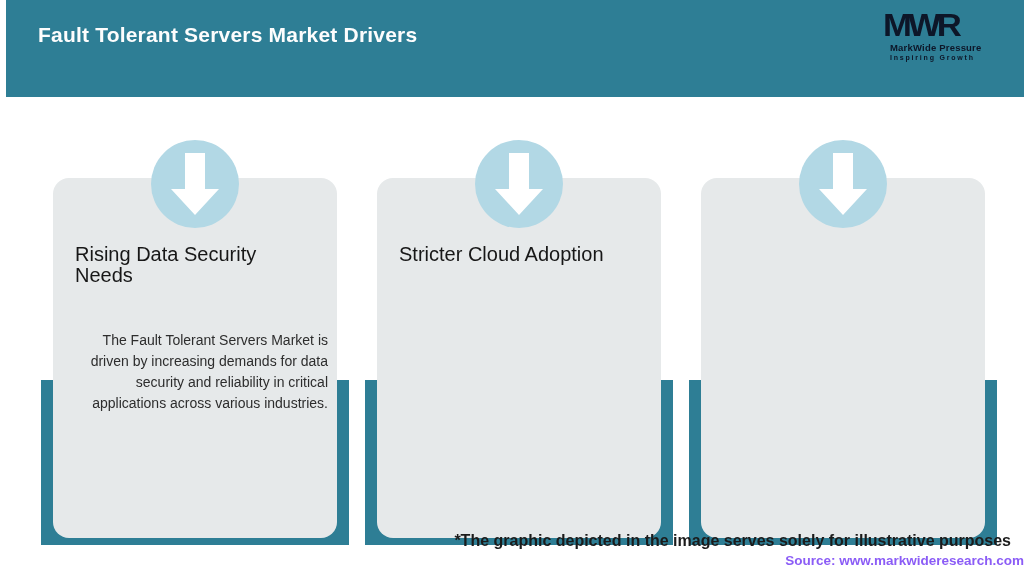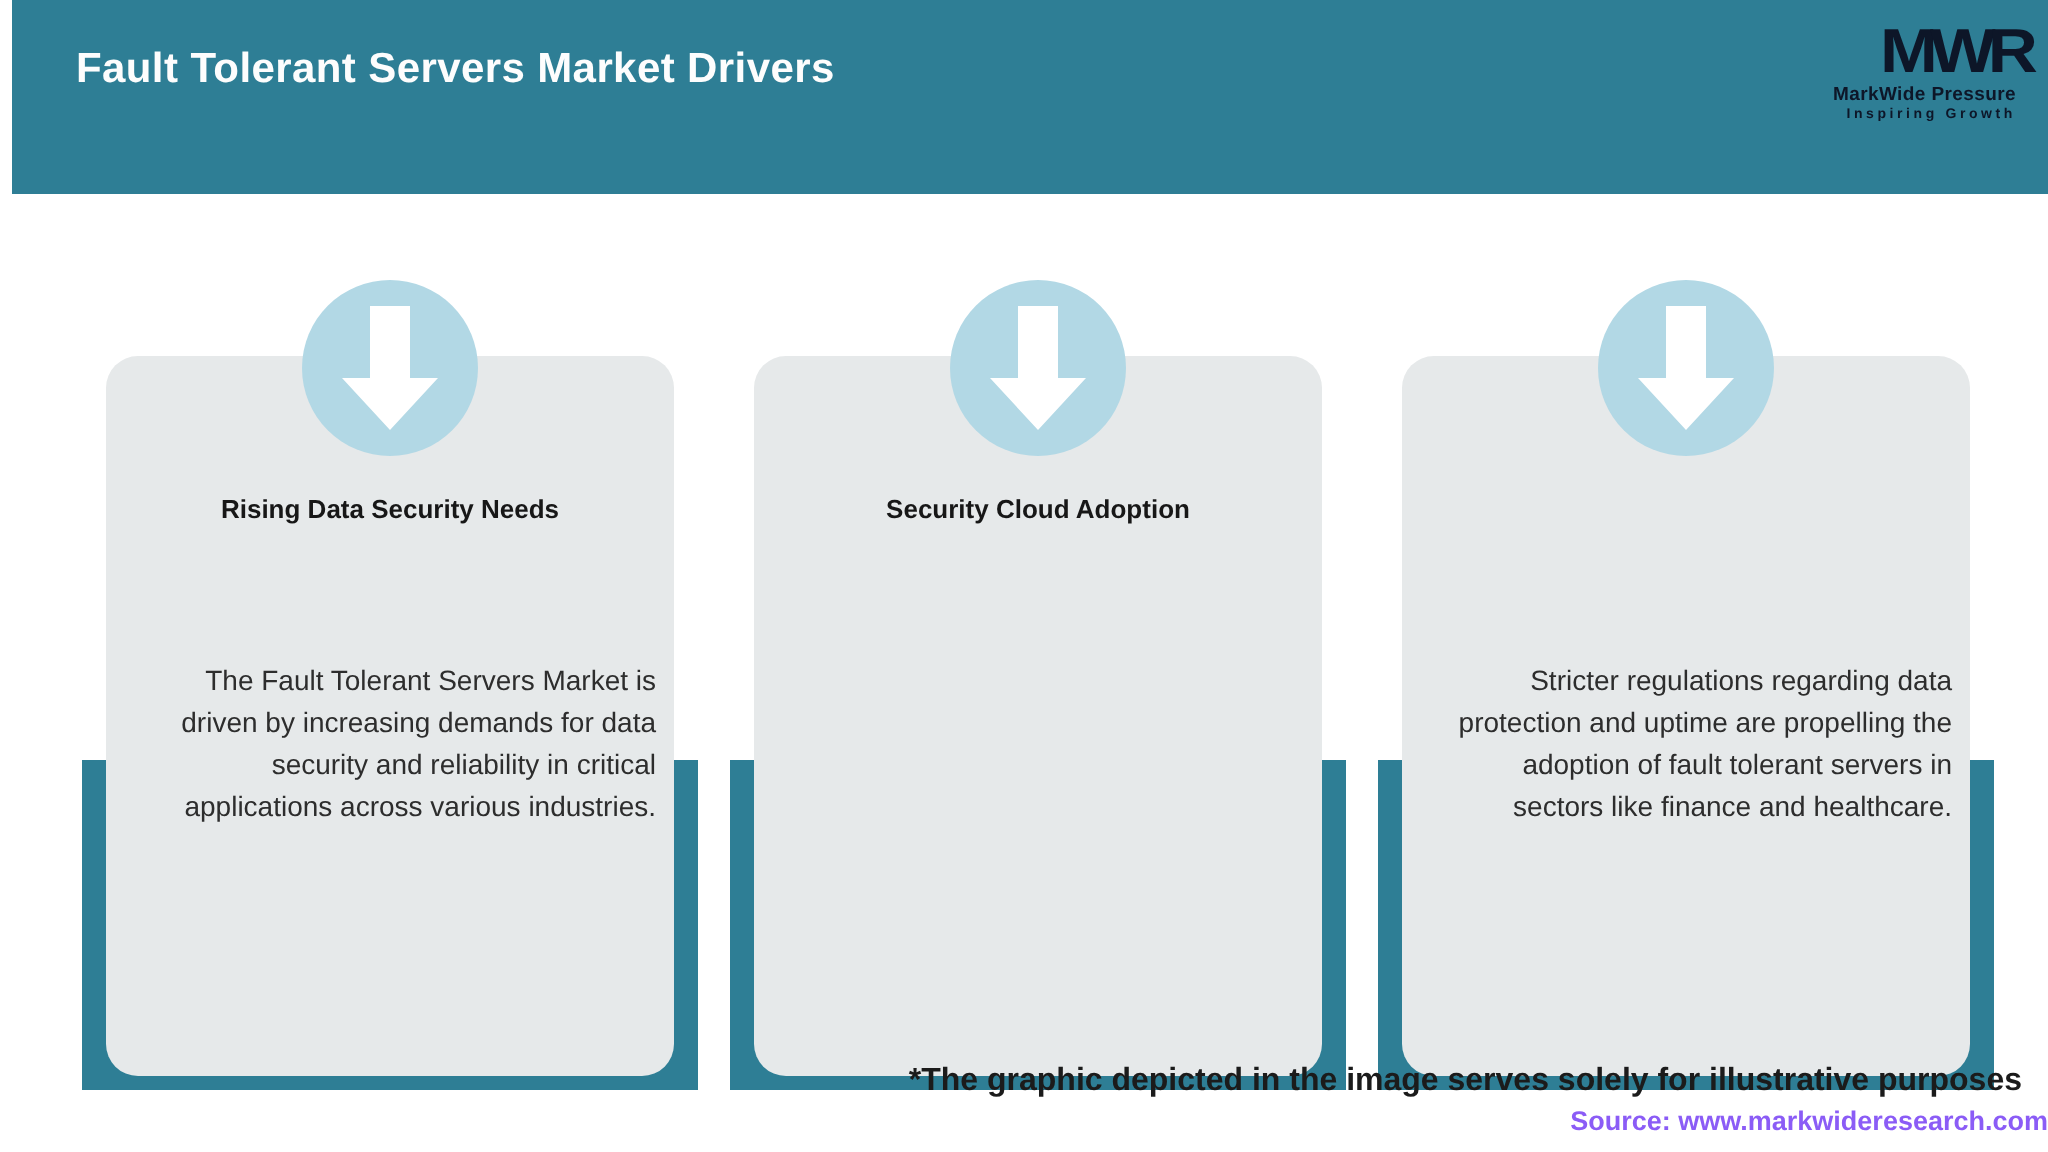--- a/index.html
+++ b/index.html
@@ -9,21 +9,21 @@
   }
   
   .header{
     position:absolute;left:6px;top:0;right:0;height:97px;background:#2e7e95;padding-left:16px;
   }
   .page-title{
     position:absolute;left:32px;top:23px;margin:0;
     font-size:21px;font-weight:700;color:#fdfdfd;letter-spacing:0.2px;
   }
   .logo{
-    position:absolute;right:16px;top:11px;width:118px;text-align:right;color:#0d1628;
+    position:absolute;right:16px;top:11px;width:118px;text-align:left;color:#0d1628;
   }
   .logo-monogram{
     font-size:31px;font-weight:800;line-height:30px;letter-spacing:-3.5px;
     transform:scaleX(1.12);transform-origin:center;
   }
   .logo-name{font-size:9.5px;font-weight:700;letter-spacing:0.2px;margin-top:1px;}
   .logo-tagline{font-size:7px;font-weight:700;letter-spacing:1.8px;margin-top:1px;}
   
   .column{position:absolute;top:135px;width:308px;height:410px;}
   .col-1{left:41px;}
@@ -31,21 +31,21 @@
   .col-3{left:689px;}
   .back-panel{
     position:absolute;left:0;right:0;top:245px;bottom:0;background:#2e7e95;
   }
   .card{
     position:absolute;left:12px;right:12px;top:43px;height:360px;
     background:#e6e9ea;border-radius:16px;
   }
   .card-title{
     position:absolute;top:66px;left:22px;right:22px;margin:0;
-    font-size:13px;line-height:21px;font-weight:700;color:#171717;text-align:center;
+    font-size:20px;line-height:21px;font-weight:400;color:#171717;
   }
   .card-desc{
     position:absolute;top:152px;left:13px;right:9px;margin:0;
     font-size:14px;line-height:21px;color:#2d2d2d;text-align:right;
   }
   .icon-circle{
     position:absolute;left:50%;top:5px;transform:translateX(-50%);
     width:88px;height:88px;border-radius:50%;background:#b2d8e5;
     display:flex;align-items:center;justify-content:center;
   }
@@ -83,33 +83,32 @@
     <div class="icon-circle">
       <svg width="50" height="62" viewBox="0 0 50 62" aria-hidden="true">
         <polygon points="15,0 35,0 35,36 49,36 25,62 1,36 15,36" fill="#ffffff"></polygon>
       </svg>
     </div>
   </section>
 
   <section class="column col-2">
     <div class="back-panel"></div>
     <div class="card">
-      <h2 class="card-title">Security Cloud Adoption</h2>
+      <h2 class="card-title">Stricter Cloud Adoption</h2>
     </div>
     <div class="icon-circle">
       <svg width="50" height="62" viewBox="0 0 50 62" aria-hidden="true">
         <polygon points="15,0 35,0 35,36 49,36 25,62 1,36 15,36" fill="#ffffff"></polygon>
       </svg>
     </div>
   </section>
 
   <section class="column col-3">
     <div class="back-panel"></div>
     <div class="card">
-      <p class="card-desc">Stricter regulations regarding data protection and uptime are propelling the adoption of fault tolerant servers in sectors like finance and healthcare.</p>
     </div>
     <div class="icon-circle">
       <svg width="50" height="62" viewBox="0 0 50 62" aria-hidden="true">
         <polygon points="15,0 35,0 35,36 49,36 25,62 1,36 15,36" fill="#ffffff"></polygon>
       </svg>
     </div>
   </section>
 
   <div class="source-line">Source: www.markwideresearch.com</div>
   <div class="disclaimer">*The graphic depicted in the image serves solely for illustrative purposes</div>

